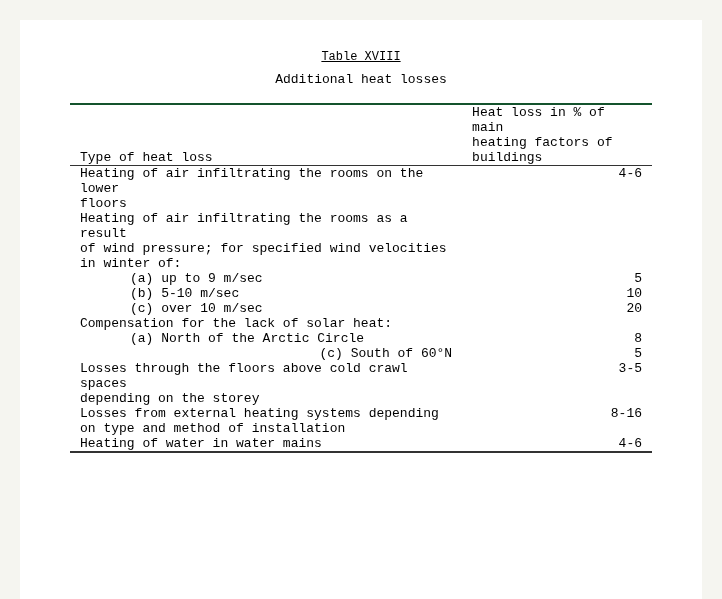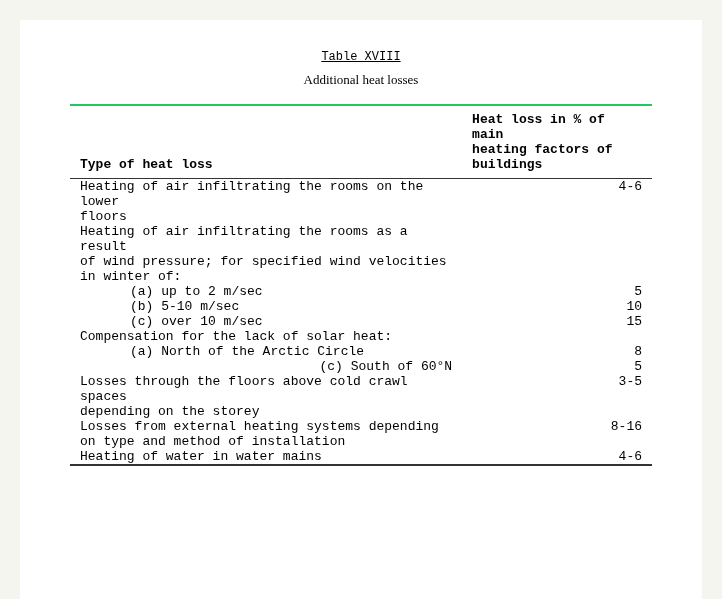--- a/index.html
+++ b/index.html
@@ -34,36 +34,36 @@
       font-size: 12px;
       text-decoration: underline;
       margin-bottom: 8px;
       font-family: "Courier New", Courier, monospace;
     }
 
     .table-subtitle {
       text-align: center;
       font-size: 13px;
       margin-bottom: 16px;
-      font-family: Liberation Serif, serif;
+      font-family: Liberation Mono, monospace;
     }
 
     table {
       width: 100%;
       border-collapse: collapse;
       font-family: "Courier New", Courier, monospace;
       font-size: 13px;
     }
 
     thead tr th {
-      padding: 6px 10px;
+      padding: 0 10px;
       vertical-align: bottom;
-      font-weight: bold;
+      font-weight: normal;
       text-align: left;
-      border-top: 2px solid #22c55e;
+      border-top: 2px solid #14532d;
       border-bottom: 1px solid #333;
     }
 
     thead tr th.col-right {
       text-align: left;
       width: 200px;
     }
 
     tbody tr td {
       padding: 0 10px;
@@ -105,30 +105,30 @@
     <tbody id="table-body">
     <tr>
           <td class="col-left">Heating of air infiltrating the rooms on the lower<br> floors</td>
           <td class="col-right">4-6</td>
         </tr>
         <tr>
           <td class="col-left">Heating of air infiltrating the rooms as a result<br> of wind pressure; for specified wind velocities<br> in winter of:</td>
           <td class="col-right"></td>
         </tr>
         <tr>
-          <td class="col-left" style="padding-left: 60px;">(a)  up to 2 m/sec</td>
+          <td class="col-left" style="padding-left: 60px;">(a)  up to 9 m/sec</td>
           <td class="col-right">5</td>
         </tr>
         <tr>
           <td class="col-left" style="padding-left: 60px;">(b)  5-10 m/sec</td>
           <td class="col-right">10</td>
         </tr>
         <tr>
           <td class="col-left" style="padding-left: 60px;">(c)  over 10 m/sec</td>
-          <td class="col-right">15</td>
+          <td class="col-right">20</td>
         </tr>
         <tr>
           <td class="col-left">Compensation for the lack of solar heat:</td>
           <td class="col-right"></td>
         </tr>
         <tr>
           <td class="col-left" style="padding-left: 60px;">(a)  North of the Arctic Circle</td>
           <td class="col-right">8</td>
         </tr>
         <tr>

